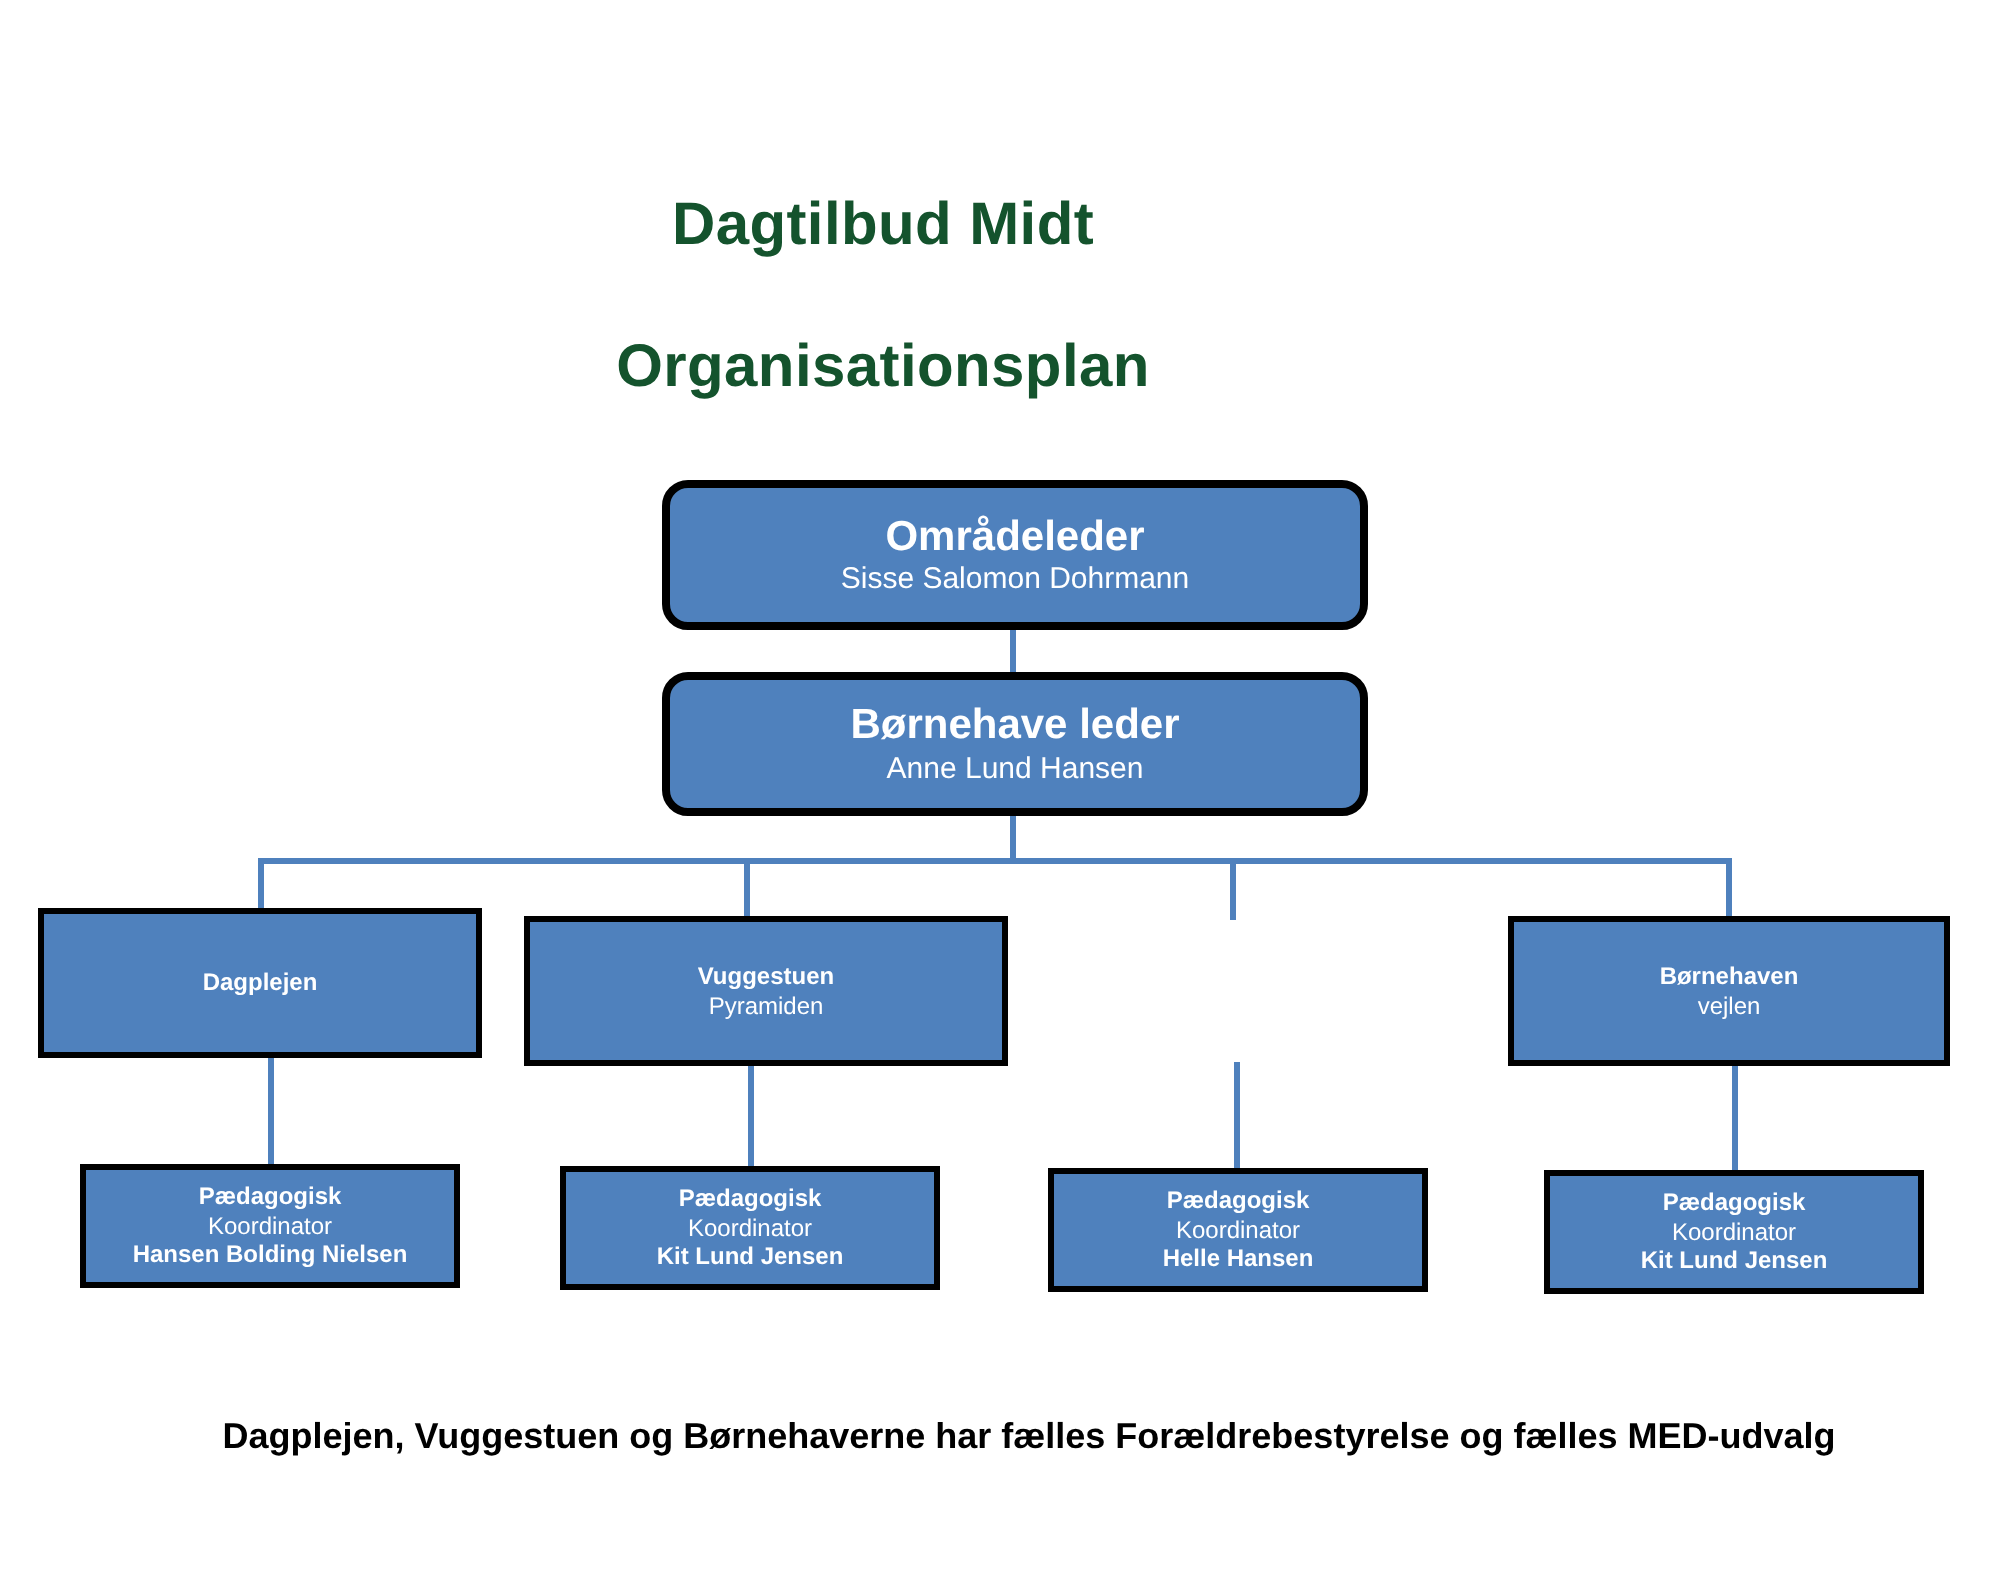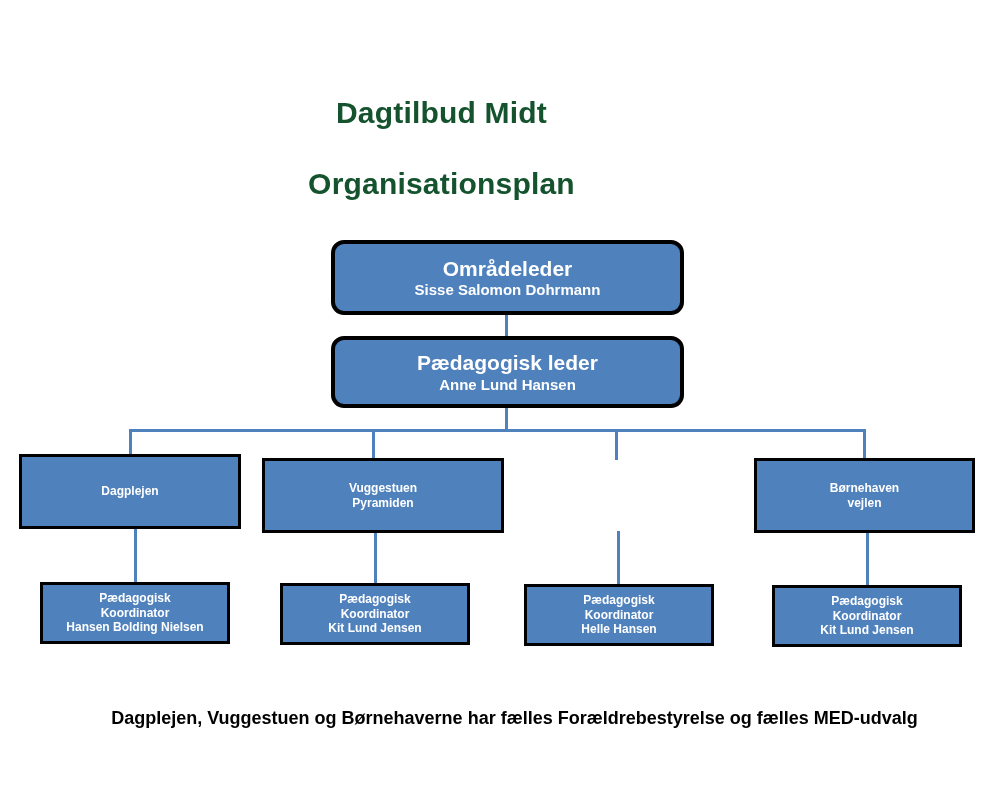--- a/index.html
+++ b/index.html
@@ -51,21 +51,21 @@
     align-items: center;
     justify-content: center;
     text-align: center;
     line-height: 1.22;
   }
   .node.rounded {
     border-radius: 13px;
     border-width: 4px;
   }
   .node .line1 { font-weight: bold; }
-  .node .line2 { font-weight: bold; }
+  .node .line2 { font-weight: normal; }
   .node .line3 { font-weight: bold; }
 
   
   .exec .line1 { font-size: 21px; }
   .exec .line2 { font-size: 15px; }
 
   
   .unit .line1,
   .unit .line2 { font-size: 12px; }
 
@@ -109,21 +109,21 @@
   <div class="line vline" style="left:374px; top:531px; height:52px;"></div>
   <div class="line vline" style="left:617px; top:531px; height:53px;"></div>
   <div class="line vline" style="left:866px; top:531px; height:54px;"></div>
 
   <div class="node rounded exec" style="left:331px; top:240px; width:353px; height:75px;">
     <span class="line1">Områdeleder</span>
     <span class="line2">Sisse Salomon Dohrmann</span>
   </div>
 
   <div class="node rounded exec" style="left:331px; top:336px; width:353px; height:72px;">
-    <span class="line1">Pædagogisk leder</span>
+    <span class="line1">Børnehave leder</span>
     <span class="line2">Anne Lund Hansen</span>
   </div>
 
   <div class="node unit" style="left:19px; top:454px; width:222px; height:75px;">
     <span class="line1">Dagplejen</span>
     <span class="line2"></span>
   </div>
 
   <div class="node unit" style="left:262px; top:458px; width:242px; height:75px;">
     <span class="line1">Vuggestuen</span>

